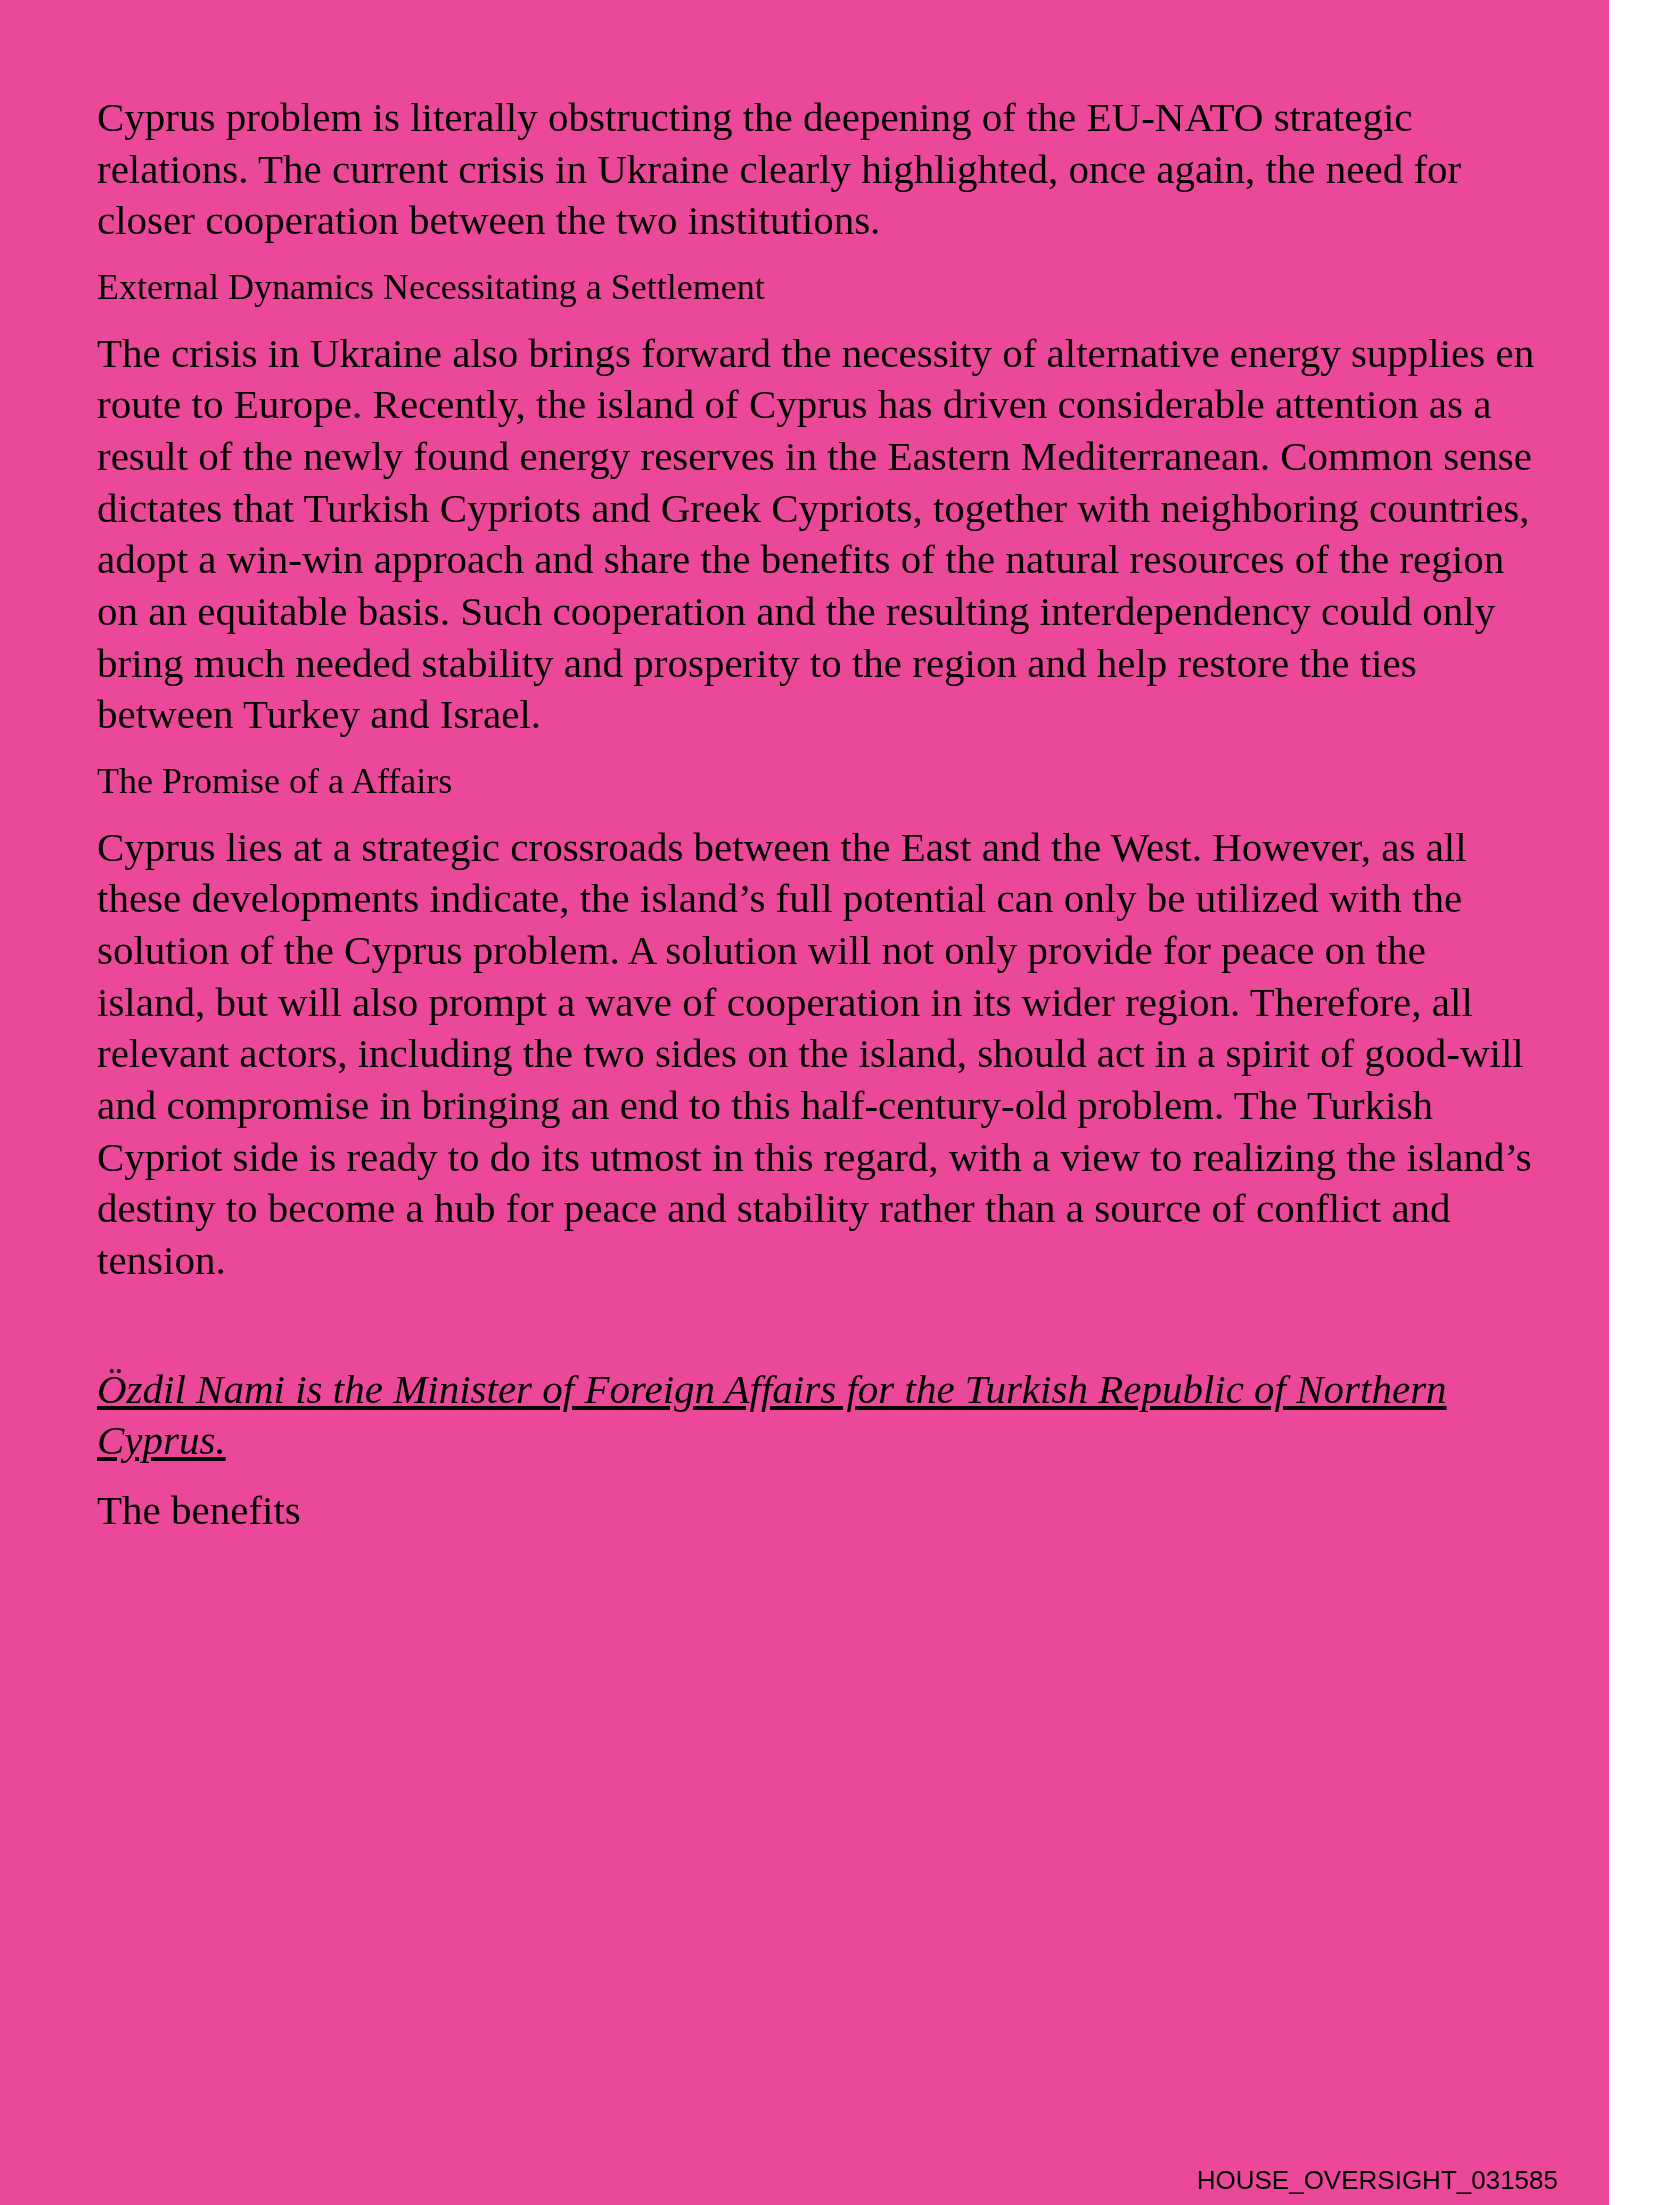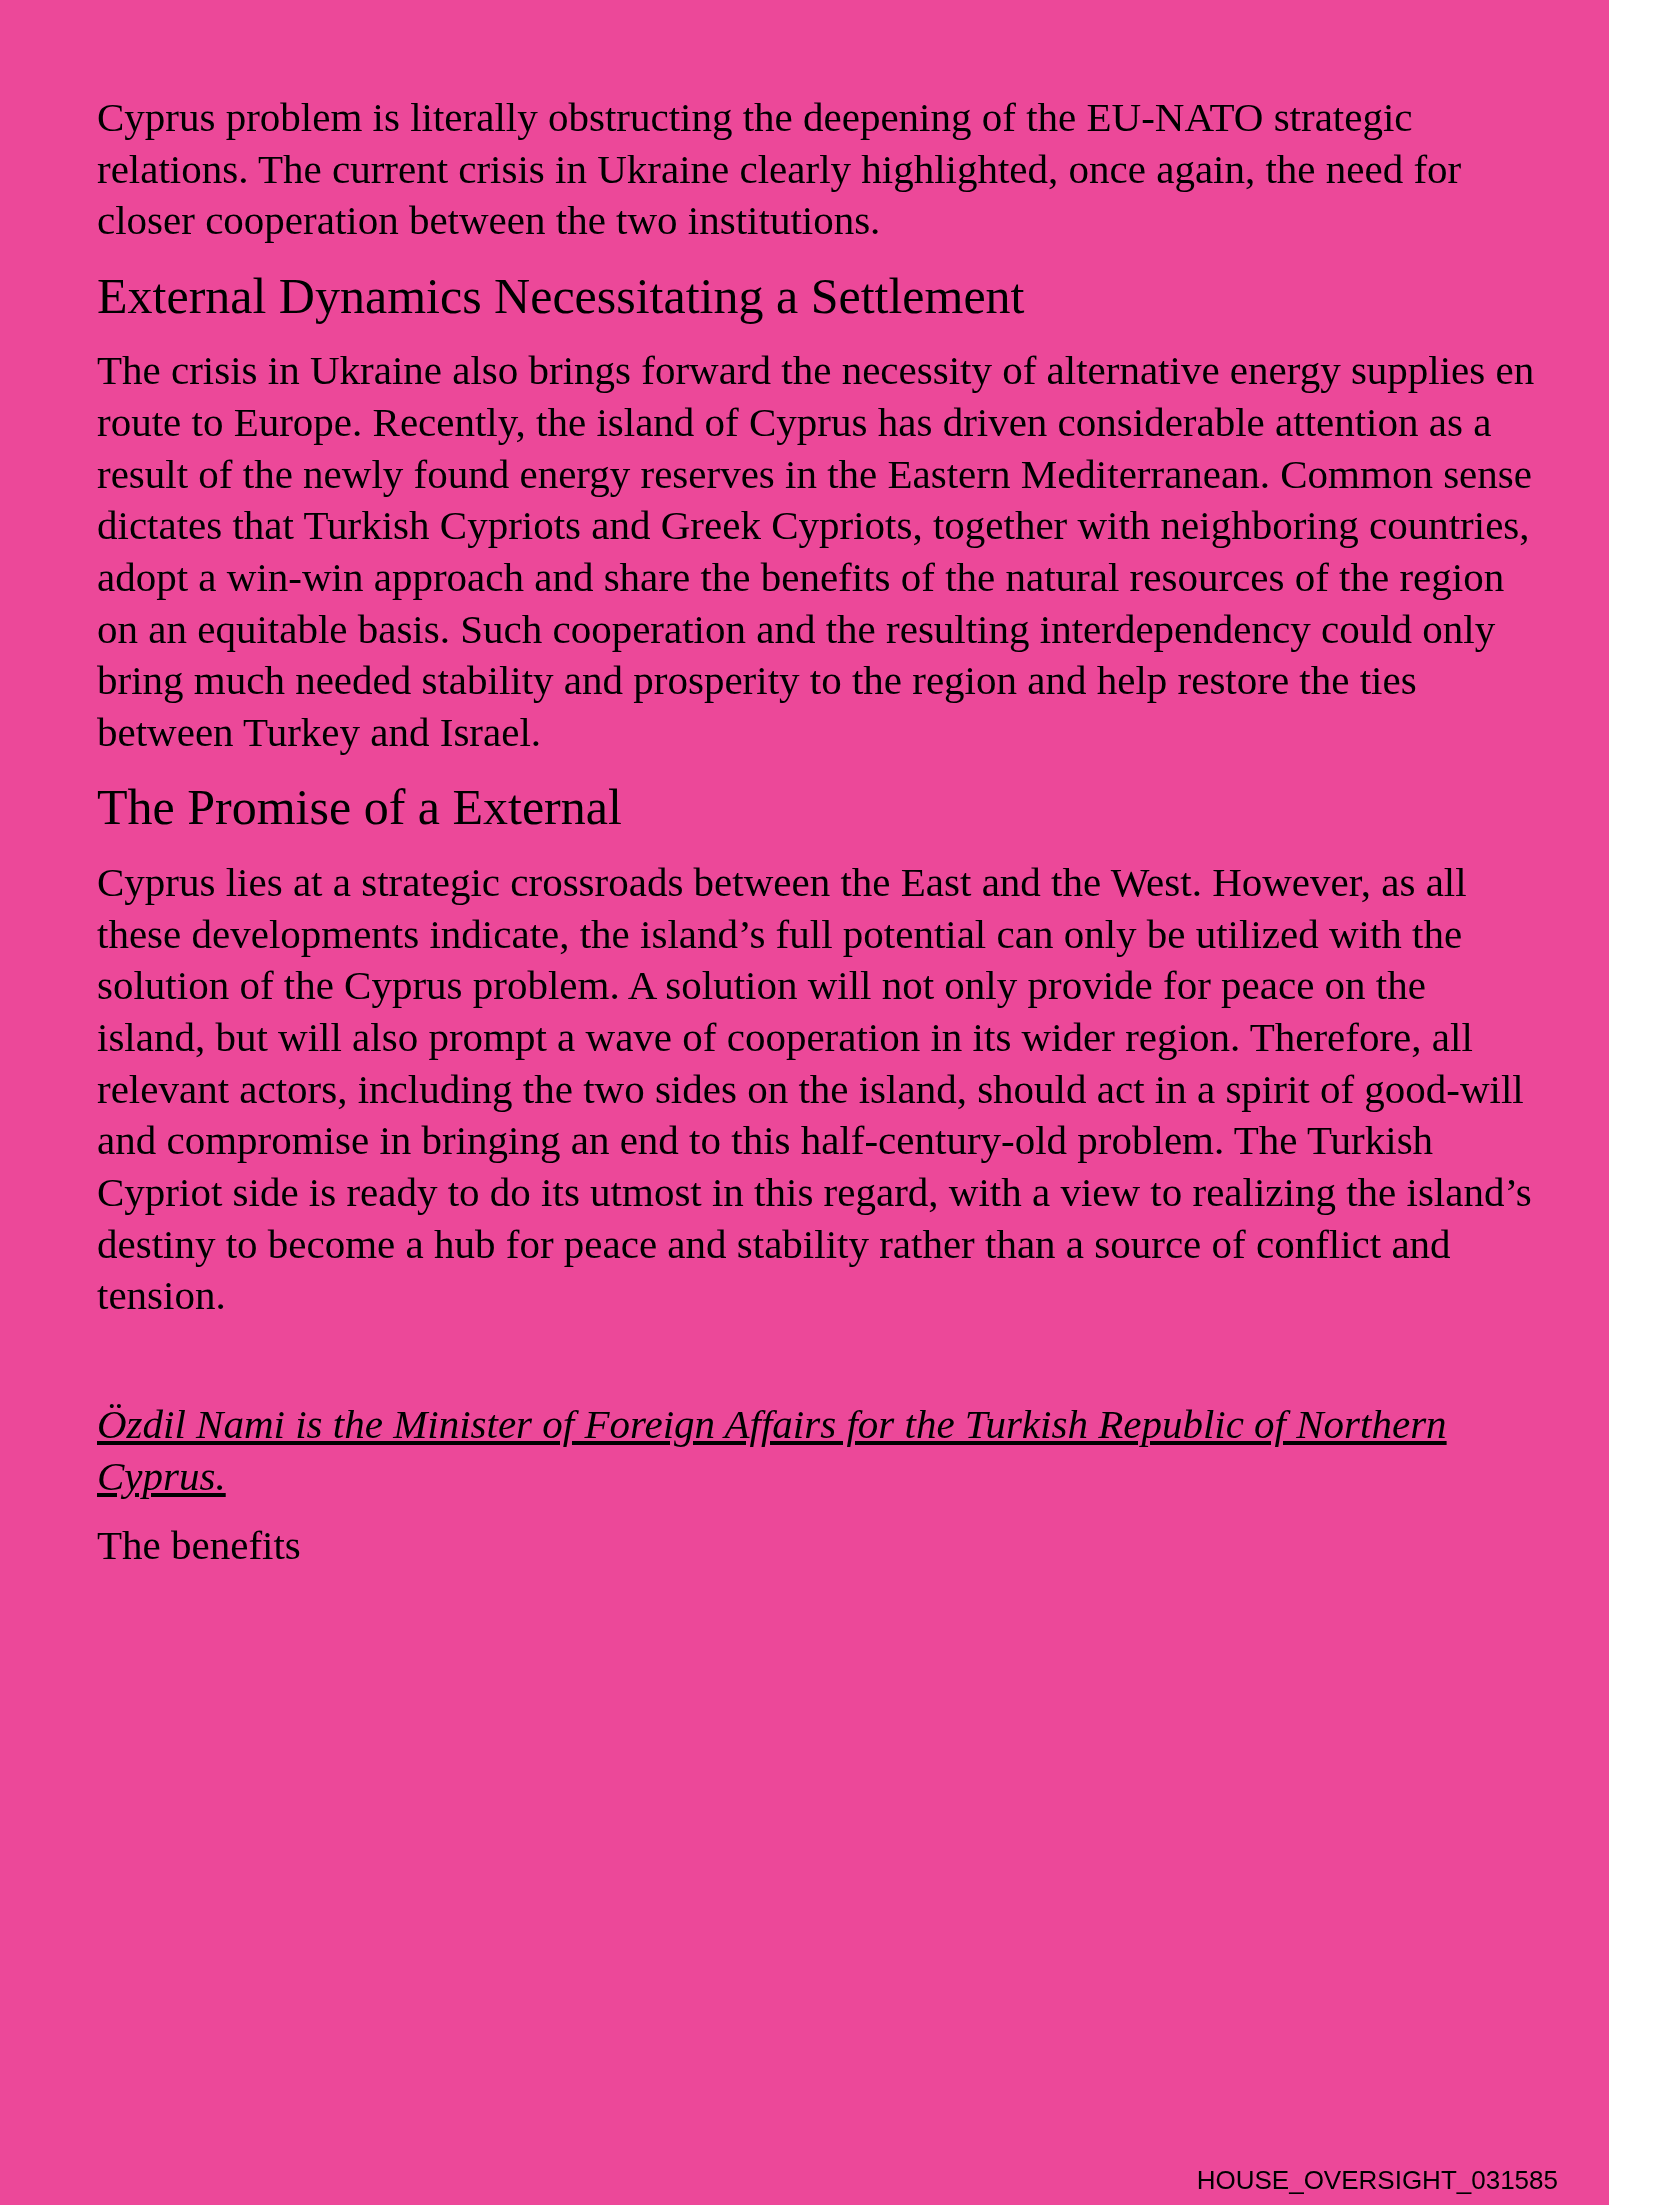--- a/index.html
+++ b/index.html
@@ -24,21 +24,21 @@
 
   .para {
     margin: 0 0 17.7px 0;
     font-size: 41px;
     line-height: 1.26;
     font-weight: normal;
   }
 
   .subhead {
     margin: 3.9px 0 17.7px 0;
-    font-size: 50px;
+    font-size: 36px;
   }
 
   .byline {
     margin-top: 77px;
     font-style: italic;
     text-decoration: underline;
   }
 
   .article-link-row {
     margin: 105px 0 17px 0;
@@ -80,21 +80,21 @@
 
 <div class="page">
   <div class="doc">
 
     <p class="para">Cyprus problem is literally obstructing the deepening of the EU-NATO strategic relations. The current crisis in Ukraine clearly highlighted, once again, the need for closer cooperation between the two institutions.</p>
 
     <p class="para subhead">External Dynamics Necessitating a Settlement</p>
 
     <p class="para">The crisis in Ukraine also brings forward the necessity of alternative energy supplies en route to Europe. Recently, the island of Cyprus has driven considerable attention as a result of the newly found energy reserves in the Eastern Mediterranean. Common sense dictates that Turkish Cypriots and Greek Cypriots, together with neighboring countries, adopt a win-win approach and share the benefits of the natural resources of the region on an equitable basis. Such cooperation and the resulting interdependency could only bring much needed stability and prosperity to the region and help restore the ties between Turkey and Israel.</p>
 
-    <p class="para subhead">The Promise of a External</p>
+    <p class="para subhead">The Promise of a Affairs</p>
 
     <p class="para">Cyprus lies at a strategic crossroads between the East and the West. However, as all these developments indicate, the island’s full potential can only be utilized with the solution of the Cyprus problem. A solution will not only provide for peace on the island, but will also prompt a wave of cooperation in its wider region. Therefore, all relevant actors, including the two sides on the island, should act in a spirit of good-will and compromise in bringing an end to this half-century-old problem. The Turkish Cypriot side is ready to do its utmost in this regard, with a view to realizing the island’s destiny to become a hub for peace and stability rather than a source of conflict and tension.</p>
 
     <p class="para byline">Özdil Nami is the Minister of Foreign Affairs for the Turkish Republic of Northern Cyprus.</p>
 
 
     <p class="para source">The benefits</p>
 
 
   </div>

